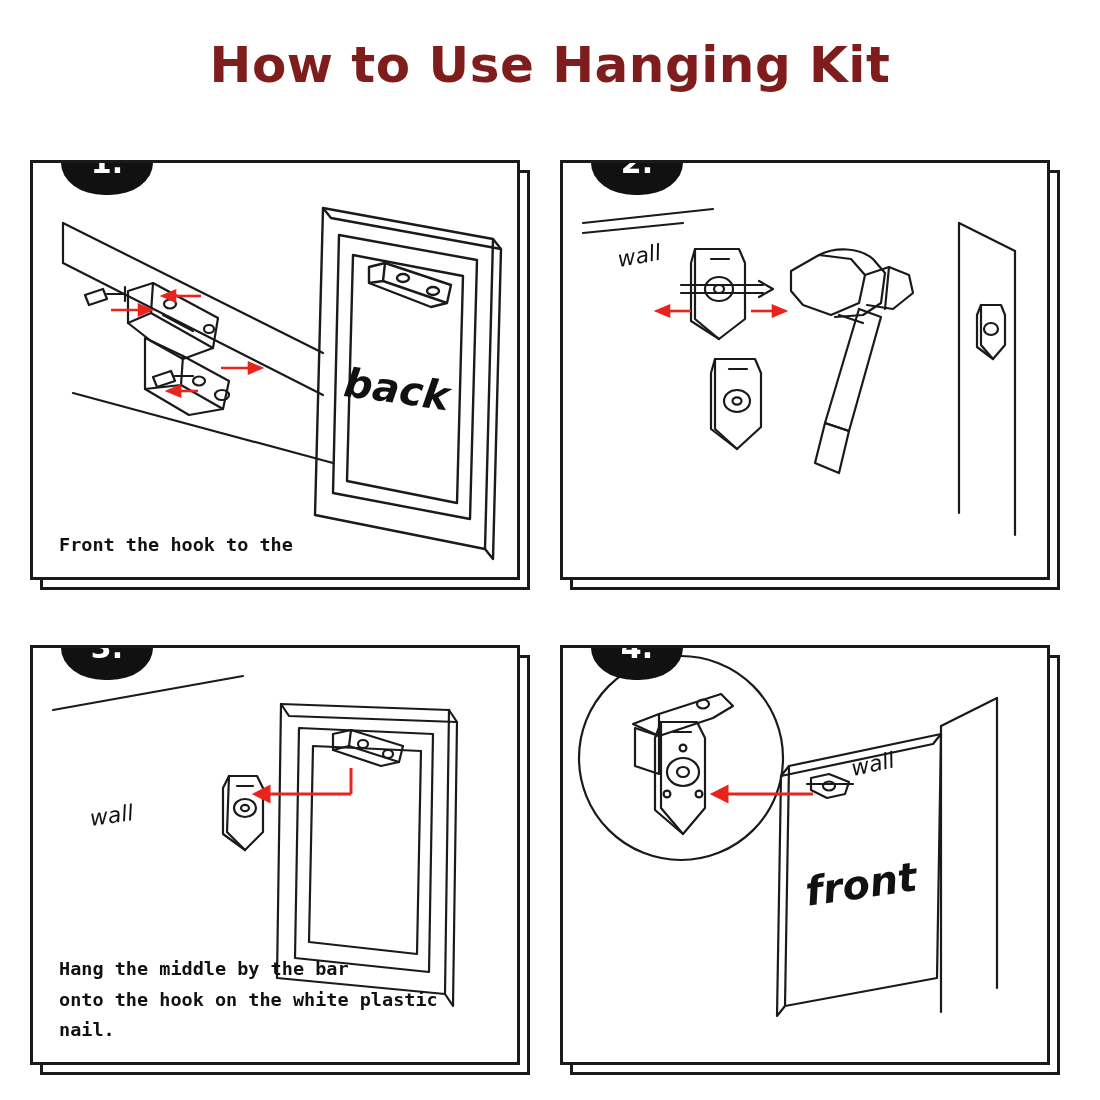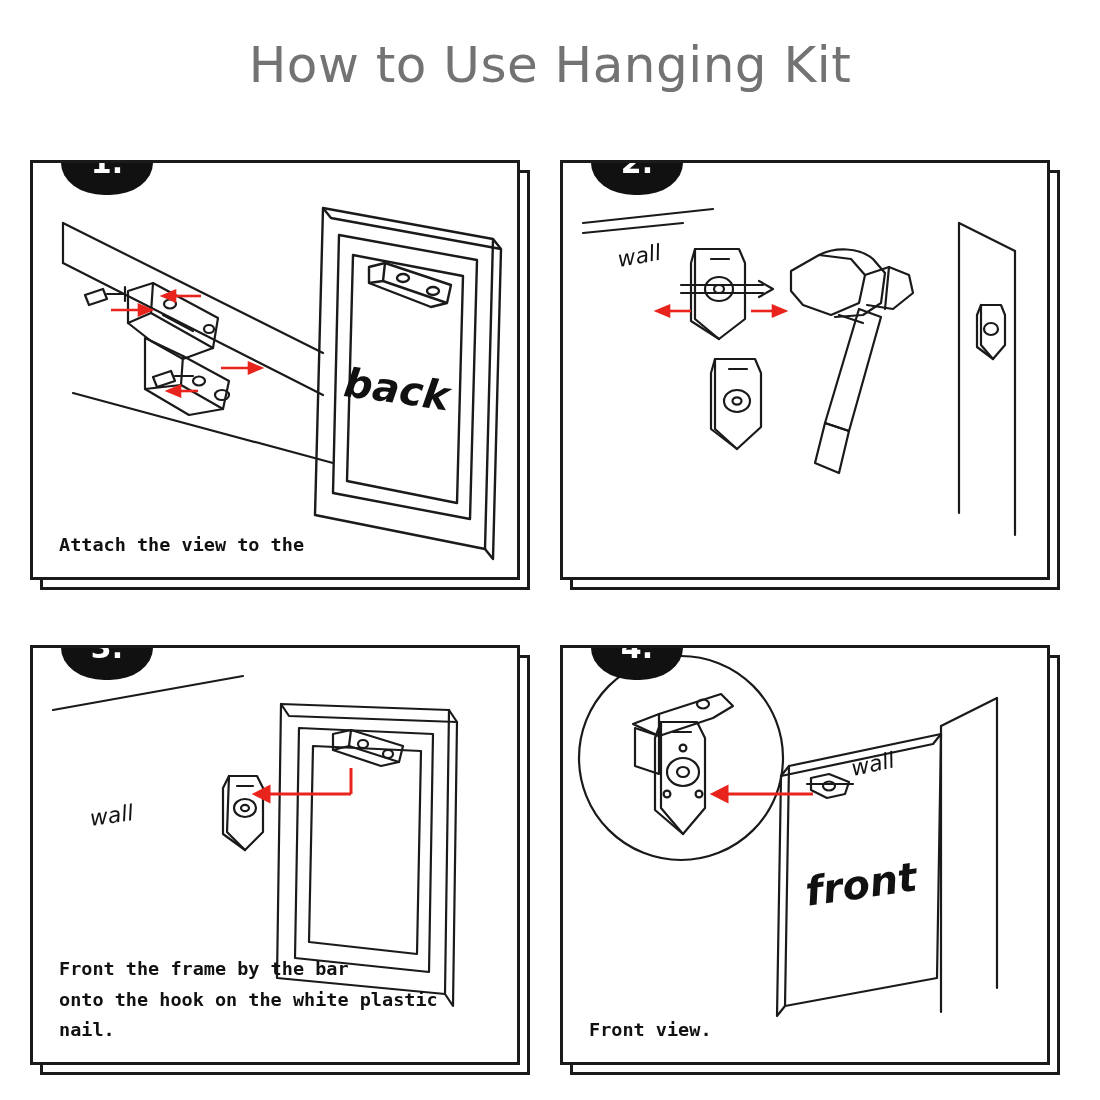--- a/index.html
+++ b/index.html
@@ -21,24 +21,24 @@
     height: 1100px;
     background: #ffffff;
   }
   .title {
     position: absolute;
     top: 36px;
     left: 0;
     width: 1100px;
     text-align: center;
     font-family: "DejaVu Sans", sans-serif;
-    font-weight: normal;
+    font-weight: bold;
     font-size: 50px;
     letter-spacing: 0.5px;
-    color: #737373;
+    color: #7f1d1d;
   }
   .grid {
     position: absolute;
     top: 140px;
     left: 30px;
     width: 1040px;
     height: 930px;
   }
   .panel {
     position: absolute;
@@ -188,21 +188,21 @@
               <path d="M352,100 L350,118 L336,120"></path>
               <path d="M350,118 L414,140"></path>
               <ellipse cx="370" cy="115" rx="6" ry="4"></ellipse>
               <ellipse cx="400" cy="128" rx="6" ry="4"></ellipse>
             </g>
             <text class="back-label" x="362" y="240" text-anchor="middle" transform="rotate(8 362 240)">back</text>
           </svg>
         </div>
         <div class="badge">1.</div>
         <div class="caption">
-          <div>Attach the view to the</div>
+          <div>Front the hook to the</div>
         </div>
       </div>
     </div>
 
     <div class="panel panel-2">
       <div class="panel-shadow"></div>
       <div class="panel-box">
         <div class="art">
           <svg width="484" height="414" viewBox="0 0 484 414">
             <g fill="none" stroke="#1a1a1a" stroke-width="2.2" stroke-linejoin="round" stroke-linecap="round">
@@ -292,21 +292,21 @@
               <line x1="318" y1="120" x2="318" y2="146"></line>
               <line x1="318" y1="146" x2="232" y2="146"></line>
               <polygon points="222,146 236,139 236,153"></polygon>
             </g>
 
             <text class="hand-label" x="58" y="178" transform="rotate(-8 58 178)">wall</text>
           </svg>
         </div>
         <div class="badge">3.</div>
         <div class="caption">
-          <div>Front the frame by the bar</div>
+          <div>Hang the middle by the bar</div>
           <div>onto the hook on the white plastic nail.</div>
         </div>
       </div>
     </div>
 
     <div class="panel panel-4">
       <div class="panel-shadow"></div>
       <div class="panel-box">
         <div class="art">
           <svg width="484" height="414" viewBox="0 0 484 414">
@@ -344,21 +344,17 @@
             <g stroke="#e8241c" stroke-width="3" fill="#e8241c">
               <line x1="250" y1="146" x2="160" y2="146"></line>
               <polygon points="150,146 164,139 164,153"></polygon>
             </g>
 
             <text class="hand-label" x="290" y="128" transform="rotate(-12 290 128)">wall</text>
             <text class="back-label" x="300" y="250" text-anchor="middle" font-size="34" transform="rotate(-8 300 250)">front</text>
           </svg>
         </div>
         <div class="badge">4.</div>
-        <div class="caption">
-          <div>Front view.</div>
-          <div></div>
-        </div>
       </div>
     </div>
 
   </div>
 </div>
 
 </body></html>

